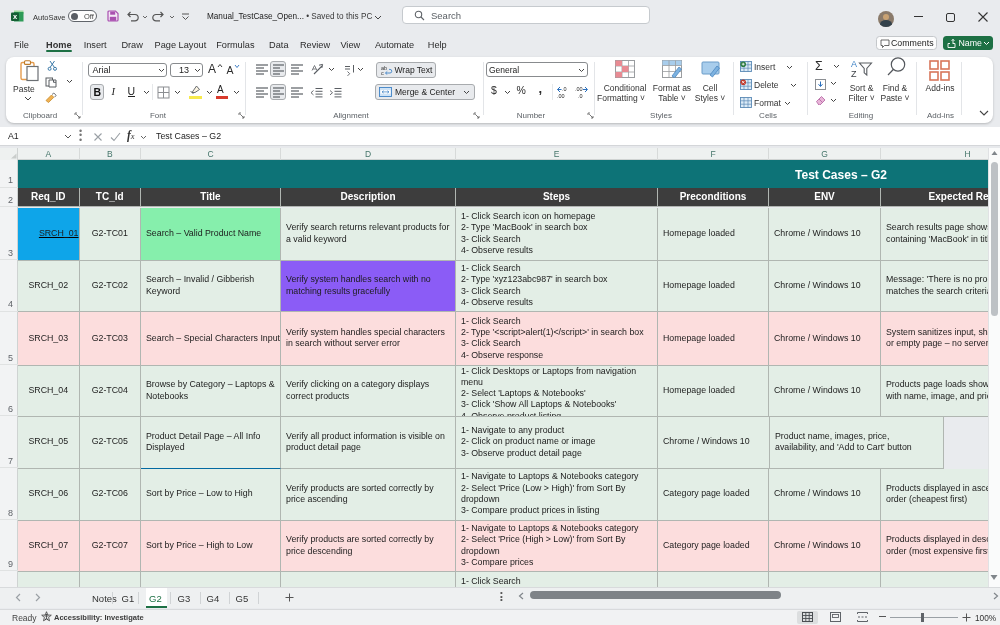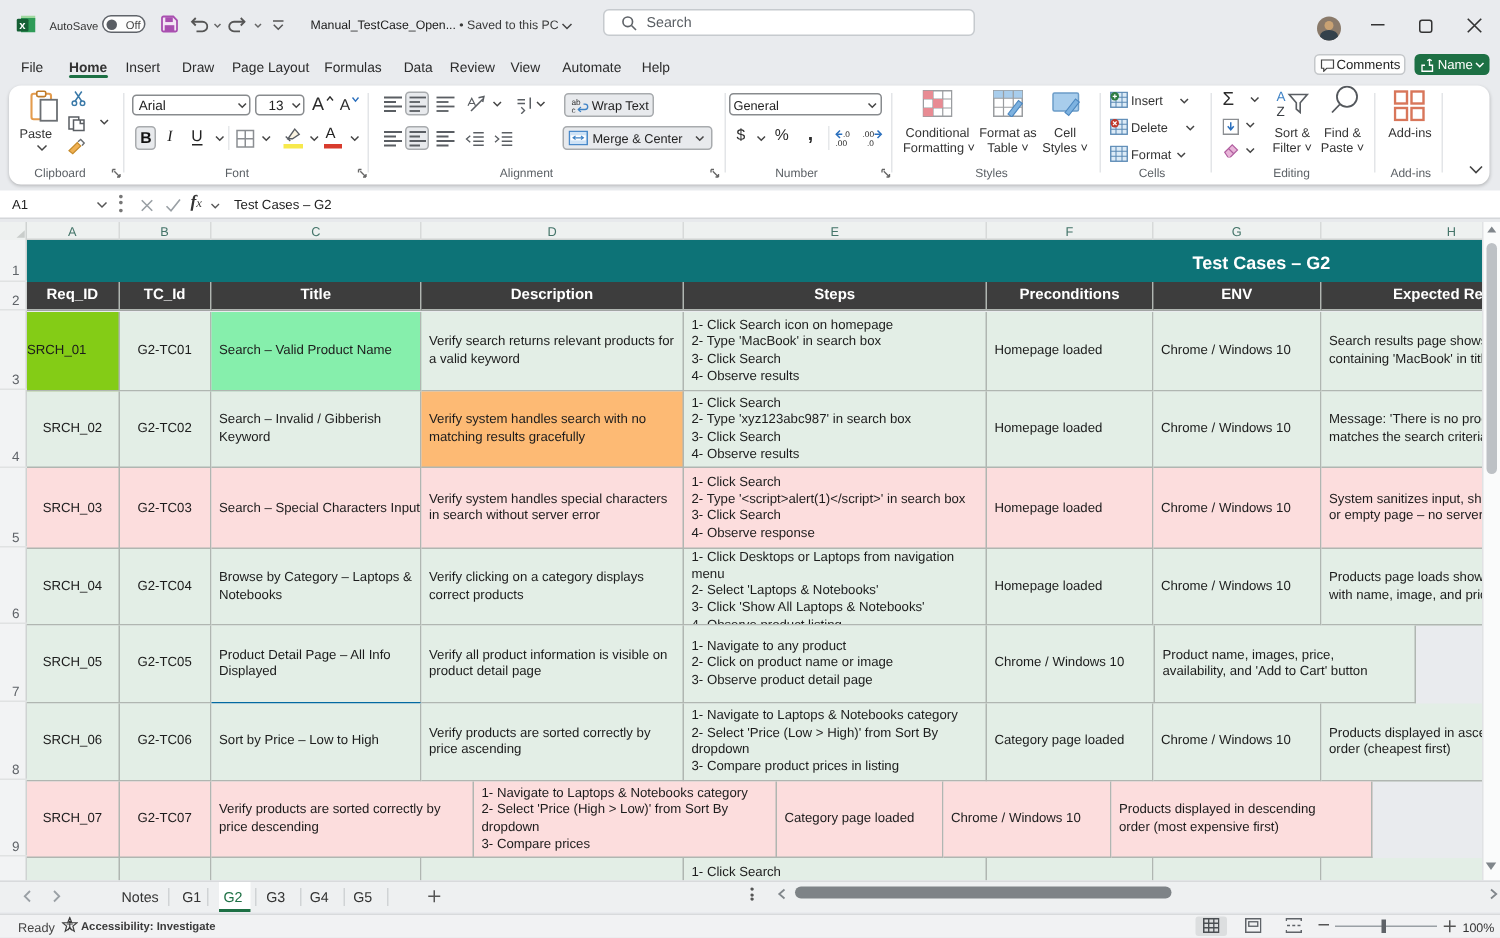--- a/index.html
+++ b/index.html
@@ -296,21 +296,21 @@
 </svg>
 
 <svg class="abs" style="left:615px;top:60px" width="20" height="18" viewBox="0 0 20 18">
  <rect x="0.5" y="0.5" width="19" height="17" fill="#fff" stroke="#9a9da0" stroke-width="1"></rect>
  <path d="M0.5 6 h19 M0.5 12 h19 M7 0.5 v17 M13.5 0.5 v17" stroke="#9a9da0" stroke-width="0.8"></path>
  <rect x="0.5" y="0.5" width="6.5" height="5.5" fill="#e88b93"></rect>
     <rect x="7" y="6" width="6.5" height="6" fill="#e88b93"></rect>
     <rect x="0.5" y="12" width="6.5" height="5.5" fill="#e88b93"></rect>
 </svg>
 <div class="abs" style="left:585px;top:82.5px;width:80px;text-align:center;font-size:8.5px;color:#333;">Conditional</div>
-<div class="abs" style="left:570px;top:93px;width:80px;text-align:right;font-size:8.5px;color:#333;">Formatting ˅</div>
+<div class="abs" style="left:597px;top:93px;width:80px;text-align:left;font-size:8.5px;color:#333;">Formatting ˅</div>
 <svg class="abs" style="left:662px;top:60px" width="20" height="18" viewBox="0 0 20 18">
  <rect x="0.5" y="0.5" width="19" height="17" fill="#fff" stroke="#9a9da0" stroke-width="1"></rect>
  <rect x="0.5" y="0.5" width="19" height="5" fill="#a8cdec"></rect>
  <path d="M0.5 5.5 h19 M0.5 11.5 h19 M7 0.5 v17 M13.5 0.5 v17" stroke="#9a9da0" stroke-width="0.8"></path>
  <path d="M10 16 L17 7 l2.5 2 L12.5 18 z" fill="#7db2e0" stroke="#4d88c0" stroke-width="0.8"></path>
 </svg>
 <div class="abs" style="left:632px;top:82.5px;width:80px;text-align:center;font-size:8.5px;color:#333;">Format as</div>
 <div class="abs" style="left:632px;top:93px;width:80px;text-align:center;font-size:8.5px;color:#333;">Table ˅</div>
 <svg class="abs" style="left:701px;top:60px" width="20" height="18" viewBox="0 0 20 18">
  <rect x="1" y="2" width="17" height="12" rx="1" fill="#a8cdec" stroke="#6b9cc8" stroke-width="1"></rect>
@@ -460,21 +460,21 @@
         <div style="font-size:10px;font-weight:bold;color:#fff;line-height:11.3px;text-align:center;white-space:pre;">Preconditions</div>
       </div>
       <div style="width:112px;flex:none;background:#3d3d3d;border-right:1px solid #b0b6b1;border-bottom:1px solid #b0b6b1;display:flex;align-items:center;justify-content:center;overflow:hidden;">
         <div style="font-size:10px;font-weight:bold;color:#fff;line-height:11.3px;text-align:center;white-space:pre;">ENV</div>
       </div>
       <div style="width:174px;flex:none;background:#3d3d3d;border-right:1px solid #b0b6b1;border-bottom:1px solid #b0b6b1;display:flex;align-items:center;justify-content:center;overflow:hidden;">
         <div style="font-size:10px;font-weight:bold;color:#fff;line-height:11.3px;text-align:center;white-space:pre;">Expected Result</div>
       </div>
     </div>
     <div class="abs" style="left:0;top:47.5px;width:988px;height:53.0px;display:flex;">
-      <div style="width:61.5px;flex:none;background:#84cc16;border-right:1px solid #b0b6b1;border-bottom:1px solid #b0b6b1;display:flex;align-items:center;justify-content:flex-start;overflow:hidden;">
+      <div style="width:61.5px;flex:none;background:#0ea5e9;border-right:1px solid #b0b6b1;border-bottom:1px solid #b0b6b1;display:flex;align-items:center;justify-content:flex-end;overflow:hidden;text-decoration:underline;">
         <div style="font-size:8.8px;font-weight:normal;color:#1c1c1c;line-height:11.3px;text-align:center;white-space:pre;">SRCH_01</div>
       </div>
       <div style="width:61.5px;flex:none;background:#e3eee6;border-right:1px solid #b0b6b1;border-bottom:1px solid #b0b6b1;display:flex;align-items:center;justify-content:center;overflow:hidden;">
         <div style="font-size:8.8px;font-weight:normal;color:#1c1c1c;line-height:11.3px;text-align:center;white-space:pre;">G2-TC01</div>
       </div>
       <div style="width:140px;flex:none;background:#86efac;border-right:1px solid #b0b6b1;border-bottom:1px solid #b0b6b1;display:flex;align-items:center;justify-content:flex-start;padding-left:5px;padding-right:2px;overflow:hidden;">
         <div style="font-size:8.8px;font-weight:normal;color:#1c1c1c;line-height:11.3px;text-align:left;white-space:pre;">Search – Valid Product Name</div>
       </div>
       <div style="width:175px;flex:none;background:#e3eee6;border-right:1px solid #b0b6b1;border-bottom:1px solid #b0b6b1;display:flex;align-items:center;justify-content:flex-start;padding-left:5px;padding-right:2px;overflow:hidden;">
         <div style="font-size:8.8px;font-weight:normal;color:#1c1c1c;line-height:11.3px;text-align:left;white-space:pre;">Verify search returns relevant products for<br>a valid keyword</div>
@@ -495,21 +495,21 @@
     <div class="abs" style="left:0;top:100.5px;width:988px;height:51.5px;display:flex;">
       <div style="width:61.5px;flex:none;background:#e3eee6;border-right:1px solid #b0b6b1;border-bottom:1px solid #b0b6b1;display:flex;align-items:center;justify-content:center;overflow:hidden;">
         <div style="font-size:8.8px;font-weight:normal;color:#1c1c1c;line-height:11.3px;text-align:center;white-space:pre;">SRCH_02</div>
       </div>
       <div style="width:61.5px;flex:none;background:#e3eee6;border-right:1px solid #b0b6b1;border-bottom:1px solid #b0b6b1;display:flex;align-items:center;justify-content:center;overflow:hidden;">
         <div style="font-size:8.8px;font-weight:normal;color:#1c1c1c;line-height:11.3px;text-align:center;white-space:pre;">G2-TC02</div>
       </div>
       <div style="width:140px;flex:none;background:#e3eee6;border-right:1px solid #b0b6b1;border-bottom:1px solid #b0b6b1;display:flex;align-items:center;justify-content:flex-start;padding-left:5px;padding-right:2px;overflow:hidden;">
         <div style="font-size:8.8px;font-weight:normal;color:#1c1c1c;line-height:11.3px;text-align:left;white-space:pre;">Search – Invalid / Gibberish<br>Keyword</div>
       </div>
-      <div style="width:175px;flex:none;background:#fdba74;border-right:1px solid #b0b6b1;border-bottom:1px solid #b0b6b1;display:flex;align-items:center;justify-content:flex-start;padding-left:5px;padding-right:2px;overflow:hidden;">
+      <div style="width:175px;flex:none;background:#8b5cf6;border-right:1px solid #b0b6b1;border-bottom:1px solid #b0b6b1;display:flex;align-items:center;justify-content:flex-start;padding-left:5px;padding-right:2px;overflow:hidden;">
         <div style="font-size:8.8px;font-weight:normal;color:#1c1c1c;line-height:11.3px;text-align:left;white-space:pre;">Verify system handles search with no<br>matching results gracefully</div>
       </div>
       <div style="width:202px;flex:none;background:#e3eee6;border-right:1px solid #b0b6b1;border-bottom:1px solid #b0b6b1;display:flex;align-items:center;justify-content:flex-start;padding-left:5px;padding-right:2px;overflow:hidden;">
         <div style="font-size:8.8px;font-weight:normal;color:#1c1c1c;line-height:11.3px;text-align:left;white-space:pre;">1- Click Search<br>2- Type 'xyz123abc987' in search box<br>3- Click Search<br>4- Observe results</div>
       </div>
       <div style="width:111px;flex:none;background:#e3eee6;border-right:1px solid #b0b6b1;border-bottom:1px solid #b0b6b1;display:flex;align-items:center;justify-content:flex-start;padding-left:5px;padding-right:2px;overflow:hidden;">
         <div style="font-size:8.8px;font-weight:normal;color:#1c1c1c;line-height:11.3px;text-align:left;white-space:pre;">Homepage loaded</div>
       </div>
       <div style="width:112px;flex:none;background:#e3eee6;border-right:1px solid #b0b6b1;border-bottom:1px solid #b0b6b1;display:flex;align-items:center;justify-content:flex-start;padding-left:5px;padding-right:2px;overflow:hidden;">
         <div style="font-size:8.8px;font-weight:normal;color:#1c1c1c;line-height:11.3px;text-align:left;white-space:pre;">Chrome / Windows 10</div>
@@ -618,20 +618,23 @@
       <div style="width:174px;flex:none;background:#e3eee6;border-right:1px solid #b0b6b1;border-bottom:1px solid #b0b6b1;display:flex;align-items:center;justify-content:flex-start;padding-left:5px;padding-right:2px;overflow:hidden;">
         <div style="font-size:8.8px;font-weight:normal;color:#1c1c1c;line-height:11.3px;text-align:left;white-space:pre;">Products displayed in ascending<br>order (cheapest first)</div>
       </div>
     </div>
     <div class="abs" style="left:0;top:360.5px;width:988px;height:51.0px;display:flex;">
       <div style="width:61.5px;flex:none;background:#fcdddd;border-right:1px solid #b0b6b1;border-bottom:1px solid #b0b6b1;display:flex;align-items:center;justify-content:center;overflow:hidden;">
         <div style="font-size:8.8px;font-weight:normal;color:#1c1c1c;line-height:11.3px;text-align:center;white-space:pre;">SRCH_07</div>
       </div>
       <div style="width:61.5px;flex:none;background:#fcdddd;border-right:1px solid #b0b6b1;border-bottom:1px solid #b0b6b1;display:flex;align-items:center;justify-content:center;overflow:hidden;">
         <div style="font-size:8.8px;font-weight:normal;color:#1c1c1c;line-height:11.3px;text-align:center;white-space:pre;">G2-TC07</div>
+      </div>
+      <div style="width:140px;flex:none;background:#fcdddd;border-right:1px solid #b0b6b1;border-bottom:1px solid #b0b6b1;display:flex;align-items:center;justify-content:flex-start;padding-left:5px;padding-right:2px;overflow:hidden;">
+        <div style="font-size:8.8px;font-weight:normal;color:#1c1c1c;line-height:11.3px;text-align:left;white-space:pre;">Sort by Price – High to Low</div>
       </div>
       <div style="width:175px;flex:none;background:#fcdddd;border-right:1px solid #b0b6b1;border-bottom:1px solid #b0b6b1;display:flex;align-items:center;justify-content:flex-start;padding-left:5px;padding-right:2px;overflow:hidden;">
         <div style="font-size:8.8px;font-weight:normal;color:#1c1c1c;line-height:11.3px;text-align:left;white-space:pre;">Verify products are sorted correctly by<br>price descending</div>
       </div>
       <div style="width:202px;flex:none;background:#fcdddd;border-right:1px solid #b0b6b1;border-bottom:1px solid #b0b6b1;display:flex;align-items:center;justify-content:flex-start;padding-left:5px;padding-right:2px;overflow:hidden;">
         <div style="font-size:8.8px;font-weight:normal;color:#1c1c1c;line-height:11.3px;text-align:left;white-space:pre;">1- Navigate to Laptops &amp; Notebooks category<br>2- Select 'Price (High &gt; Low)' from Sort By<br>dropdown<br>3- Compare prices</div>
       </div>
       <div style="width:111px;flex:none;background:#fcdddd;border-right:1px solid #b0b6b1;border-bottom:1px solid #b0b6b1;display:flex;align-items:center;justify-content:flex-start;padding-left:5px;padding-right:2px;overflow:hidden;">
         <div style="font-size:8.8px;font-weight:normal;color:#1c1c1c;line-height:11.3px;text-align:left;white-space:pre;">Category page loaded</div>
       </div>
@@ -680,21 +683,21 @@
     <path d="M4 6 L7.5 1 H0.5 z" fill="#80868b"></path>
   </svg>
 
 <div class="abs" style="left:0;top:587px;width:1000px;height:21px;background:#eef0f1;border-top:1px solid #d8dadc;"></div>
 <svg class="abs" style="left:14px;top:592.5px" width="9" height="9" viewBox="0 0 9 9">
     <path d="M6 1 L2.5 4.5 L6 8" fill="none" stroke="#9aa0a5" stroke-width="1.2"></path>
   </svg>
 <svg class="abs" style="left:33px;top:592.5px" width="9" height="9" viewBox="0 0 9 9">
     <path d="M3 1 L6.5 4.5 L3 8" fill="none" stroke="#9aa0a5" stroke-width="1.2"></path>
   </svg>
-<div class="abs" style="left:81px;top:592.5px;font-size:9.5px;color:#333;">Notes</div>
+<div class="abs" style="left:92px;top:592.5px;font-size:9.5px;color:#333;">Notes</div>
 <div class="abs" style="left:112px;top:592px;width:1px;height:12px;background:#d0d3d5;"></div>
 <div class="abs" style="left:121.5px;top:592.5px;font-size:9.5px;color:#333;">G1</div>
 <div class="abs" style="left:138px;top:592px;width:1px;height:12px;background:#d0d3d5;"></div>
 <div class="abs" style="left:145.5px;top:587.5px;width:21px;height:20.5px;background:#fff;border-bottom:2.5px solid #1d7044;"></div>
 <div class="abs" style="left:149px;top:592.5px;font-size:9.5px;font-weight:normal;color:#1d7044;">G2</div>
 <div class="abs" style="left:169.5px;top:592px;width:1px;height:12px;background:#d0d3d5;"></div>
 <div class="abs" style="left:177.5px;top:592.5px;font-size:9.5px;color:#333;">G3</div>
 <div class="abs" style="left:200px;top:592px;width:1px;height:12px;background:#d0d3d5;"></div>
 <div class="abs" style="left:206.5px;top:592.5px;font-size:9.5px;color:#333;">G4</div>
 <div class="abs" style="left:228.8px;top:592px;width:1px;height:12px;background:#d0d3d5;"></div>

